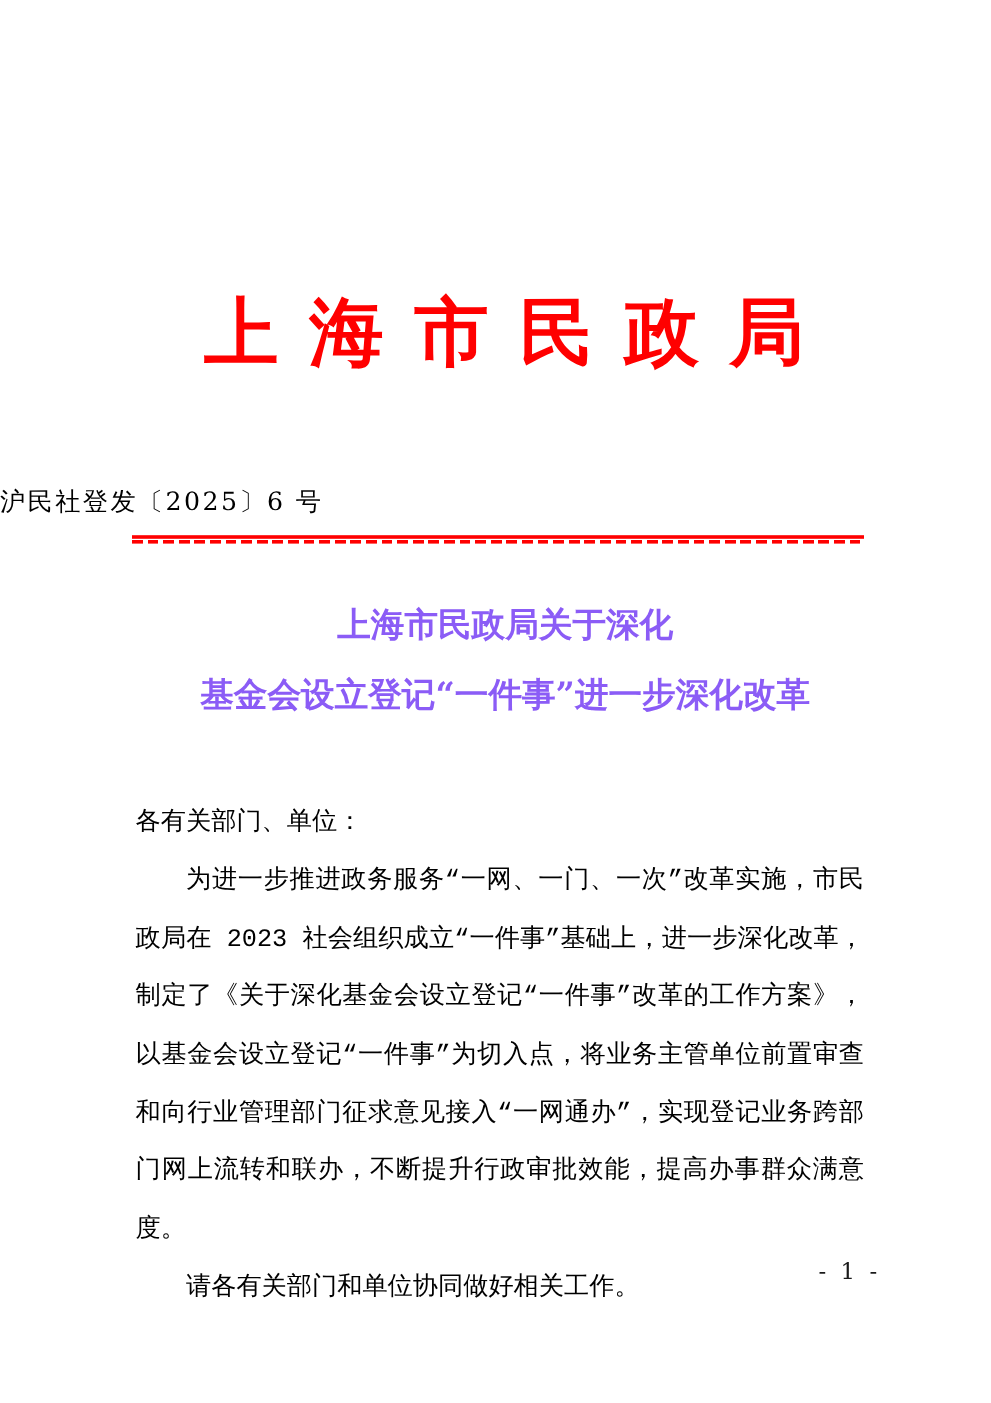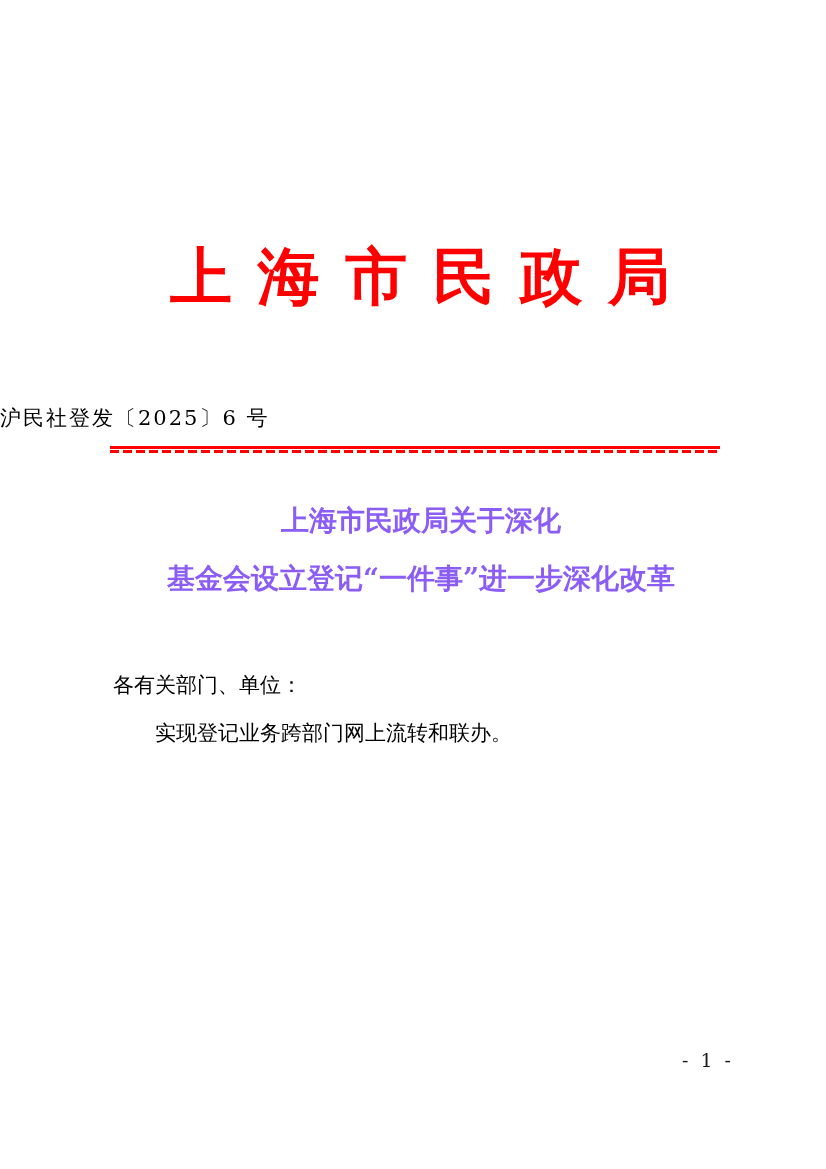--- a/index.html
+++ b/index.html
@@ -106,18 +106,19 @@
     <div class="divider-dashed"></div>
   </div>
 
   <h1 class="notice-title">
     <span class="title-line">上海市民政局关于深化</span>
     <span class="title-line">基金会设立登记“一件事”进一步深化改革</span>
   </h1>
 
   <div class="notice-body">
     <p class="salutation">各有关部门、单位：</p>
-    <p class="indent">实现登记业务跨部门网上流转和联办。</p>
+    <p class="indent">为进一步推进政务服务“一网、一门、一次”改革实施，市民政局在 2023 社会组织成立“一件事”基础上，进一步深化改革，制定了《关于深化基金会设立登记“一件事”改革的工作方案》，以基金会设立登记“一件事”为切入点，将业务主管单位前置审查和向行业管理部门征求意见接入“一网通办”，实现登记业务跨部门网上流转和联办，不断提升行政审批效能，提高办事群众满意度。</p>
+    <p class="indent">请各有关部门和单位协同做好相关工作。</p>
   </div>
 
   <div class="page-number">- 1 -</div>
 
 </div>
 
 </body></html>

